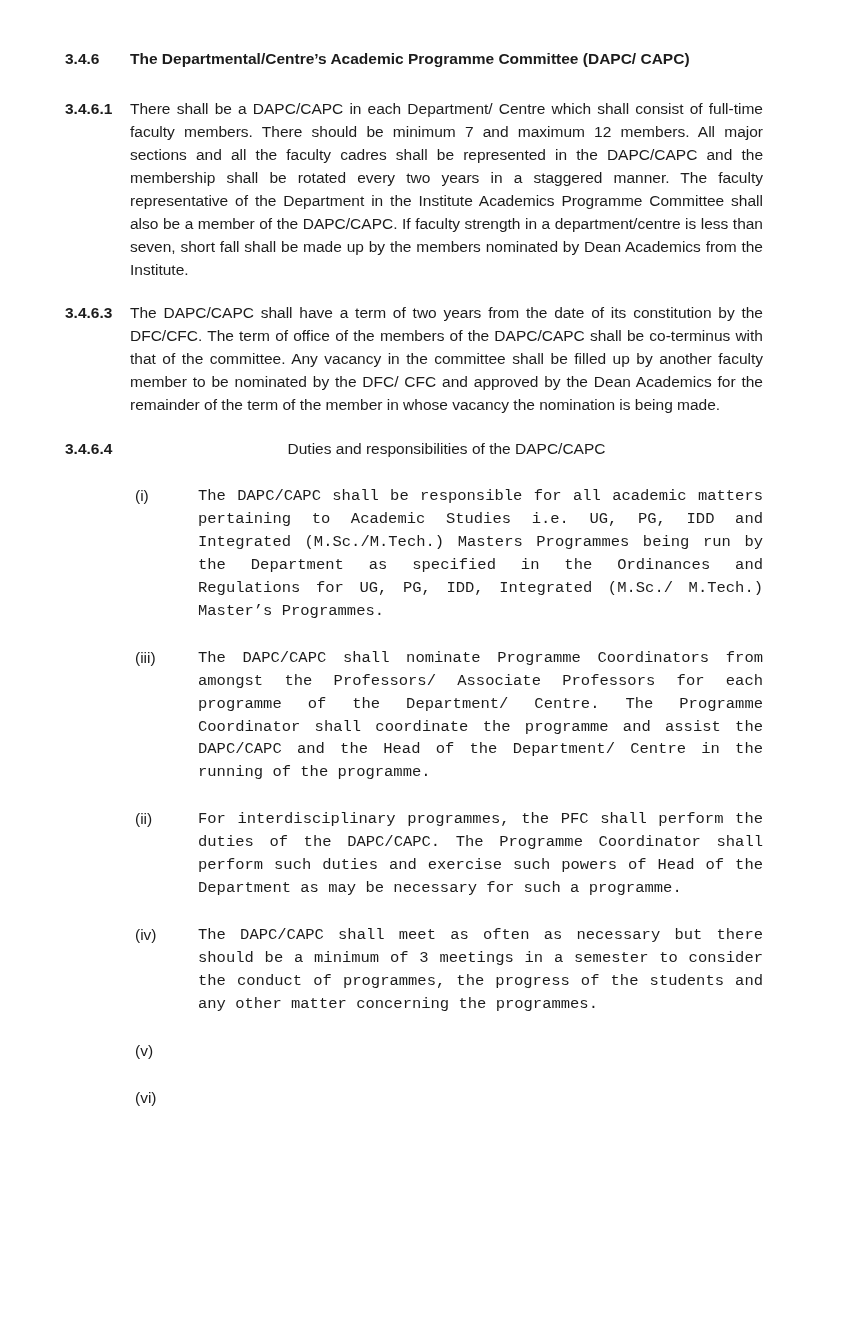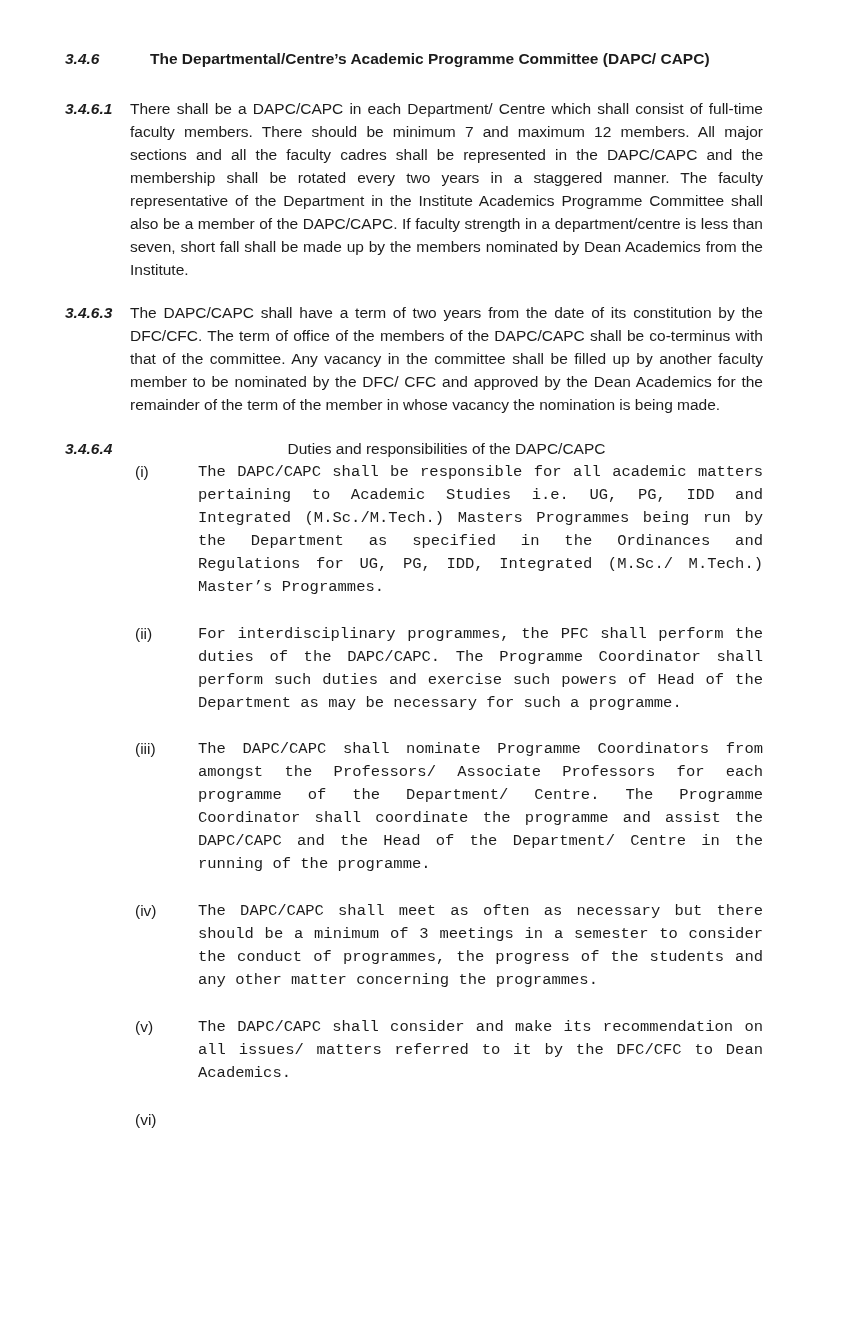--- a/index.html
+++ b/index.html
@@ -19,42 +19,41 @@
     line-height: 1.48;
     color: #1c1c1c;
   }
   .row {
     display: flex;
     align-items: flex-start;
   }
   .sec-num {
     flex: 0 0 65px;
     font-weight: bold;
-    font-style: italic;
   }
   .sec-body {
     flex: 1;
     text-align: justify;
   }
   .heading .sec-body {
     font-weight: bold;
     text-align: left;
-    margin-left: 20px;
   }
   .heading {
     margin-bottom: 27px;
   }
   .para {
     margin-bottom: 21px;
   }
   .subheading .sec-body {
     font-weight: normal;
     text-align: center;
   }
   .subheading {
+    margin-bottom: 24px;
   }
   .item {
     margin-left: 70px;
     margin-bottom: 24px;
     display: flex;
     align-items: flex-start;
   }
   .item-marker {
     flex: 0 0 63px;
   }
@@ -89,36 +88,35 @@
     <span class="sec-num">3.4.6.4</span>
     <div class="sec-body">Duties and responsibilities of the DAPC/CAPC</div>
   </div>
 
   <div class="item">
     <span class="item-marker">(i)</span>
     <div class="item-body">The DAPC/CAPC shall be responsible for all academic matters pertaining to Academic Studies i.e. UG, PG, IDD and Integrated (M.Sc./M.Tech.) Masters Programmes being run by the Department as specified in the Ordinances and Regulations for UG, PG, IDD, Integrated  (M.Sc./ M.Tech.) Master’s Programmes.</div>
   </div>
 
   <div class="item">
-    <span class="item-marker">(ii)</span>
-    <div class="item-body">For interdisciplinary programmes, the PFC shall perform the duties of the DAPC/CAPC. The Programme Coordinator shall perform such duties and exercise such powers of Head of the Department as may be necessary for such a programme.</div>
+    <span class="item-marker">(iii)</span>
+    <div class="item-body">The DAPC/CAPC shall nominate Programme Coordinators from amongst the Professors/ Associate Professors for each programme of the Department/ Centre. The Programme Coordinator shall coordinate the programme and assist the DAPC/CAPC and the Head of the Department/ Centre in the running of the programme.</div>
   </div>
 
   <div class="item">
-    <span class="item-marker">(iii)</span>
-    <div class="item-body">The DAPC/CAPC shall nominate Programme Coordinators from amongst the Professors/ Associate Professors for each programme of the Department/ Centre. The Programme Coordinator shall coordinate the programme and assist the DAPC/CAPC and the Head of the Department/ Centre in the running of the programme.</div>
+    <span class="item-marker">(ii)</span>
+    <div class="item-body">For interdisciplinary programmes, the PFC shall perform the duties of the DAPC/CAPC. The Programme Coordinator shall perform such duties and exercise such powers of Head of the Department as may be necessary for such a programme.</div>
   </div>
 
   <div class="item">
     <span class="item-marker">(iv)</span>
     <div class="item-body">The DAPC/CAPC shall meet as often as necessary but there should be a minimum of 3 meetings in a semester to consider the conduct of programmes, the progress of the students and any other matter concerning the programmes.</div>
   </div>
 
   <div class="item">
     <span class="item-marker">(v)</span>
-    <div class="item-body">The DAPC/CAPC shall consider and make its recommendation on all issues/ matters referred to it by the DFC/CFC to Dean Academics.</div>
   </div>
 
   <div class="item">
     <span class="item-marker">(vi)</span>
   </div>
 
 </div>
 
 </body></html>

